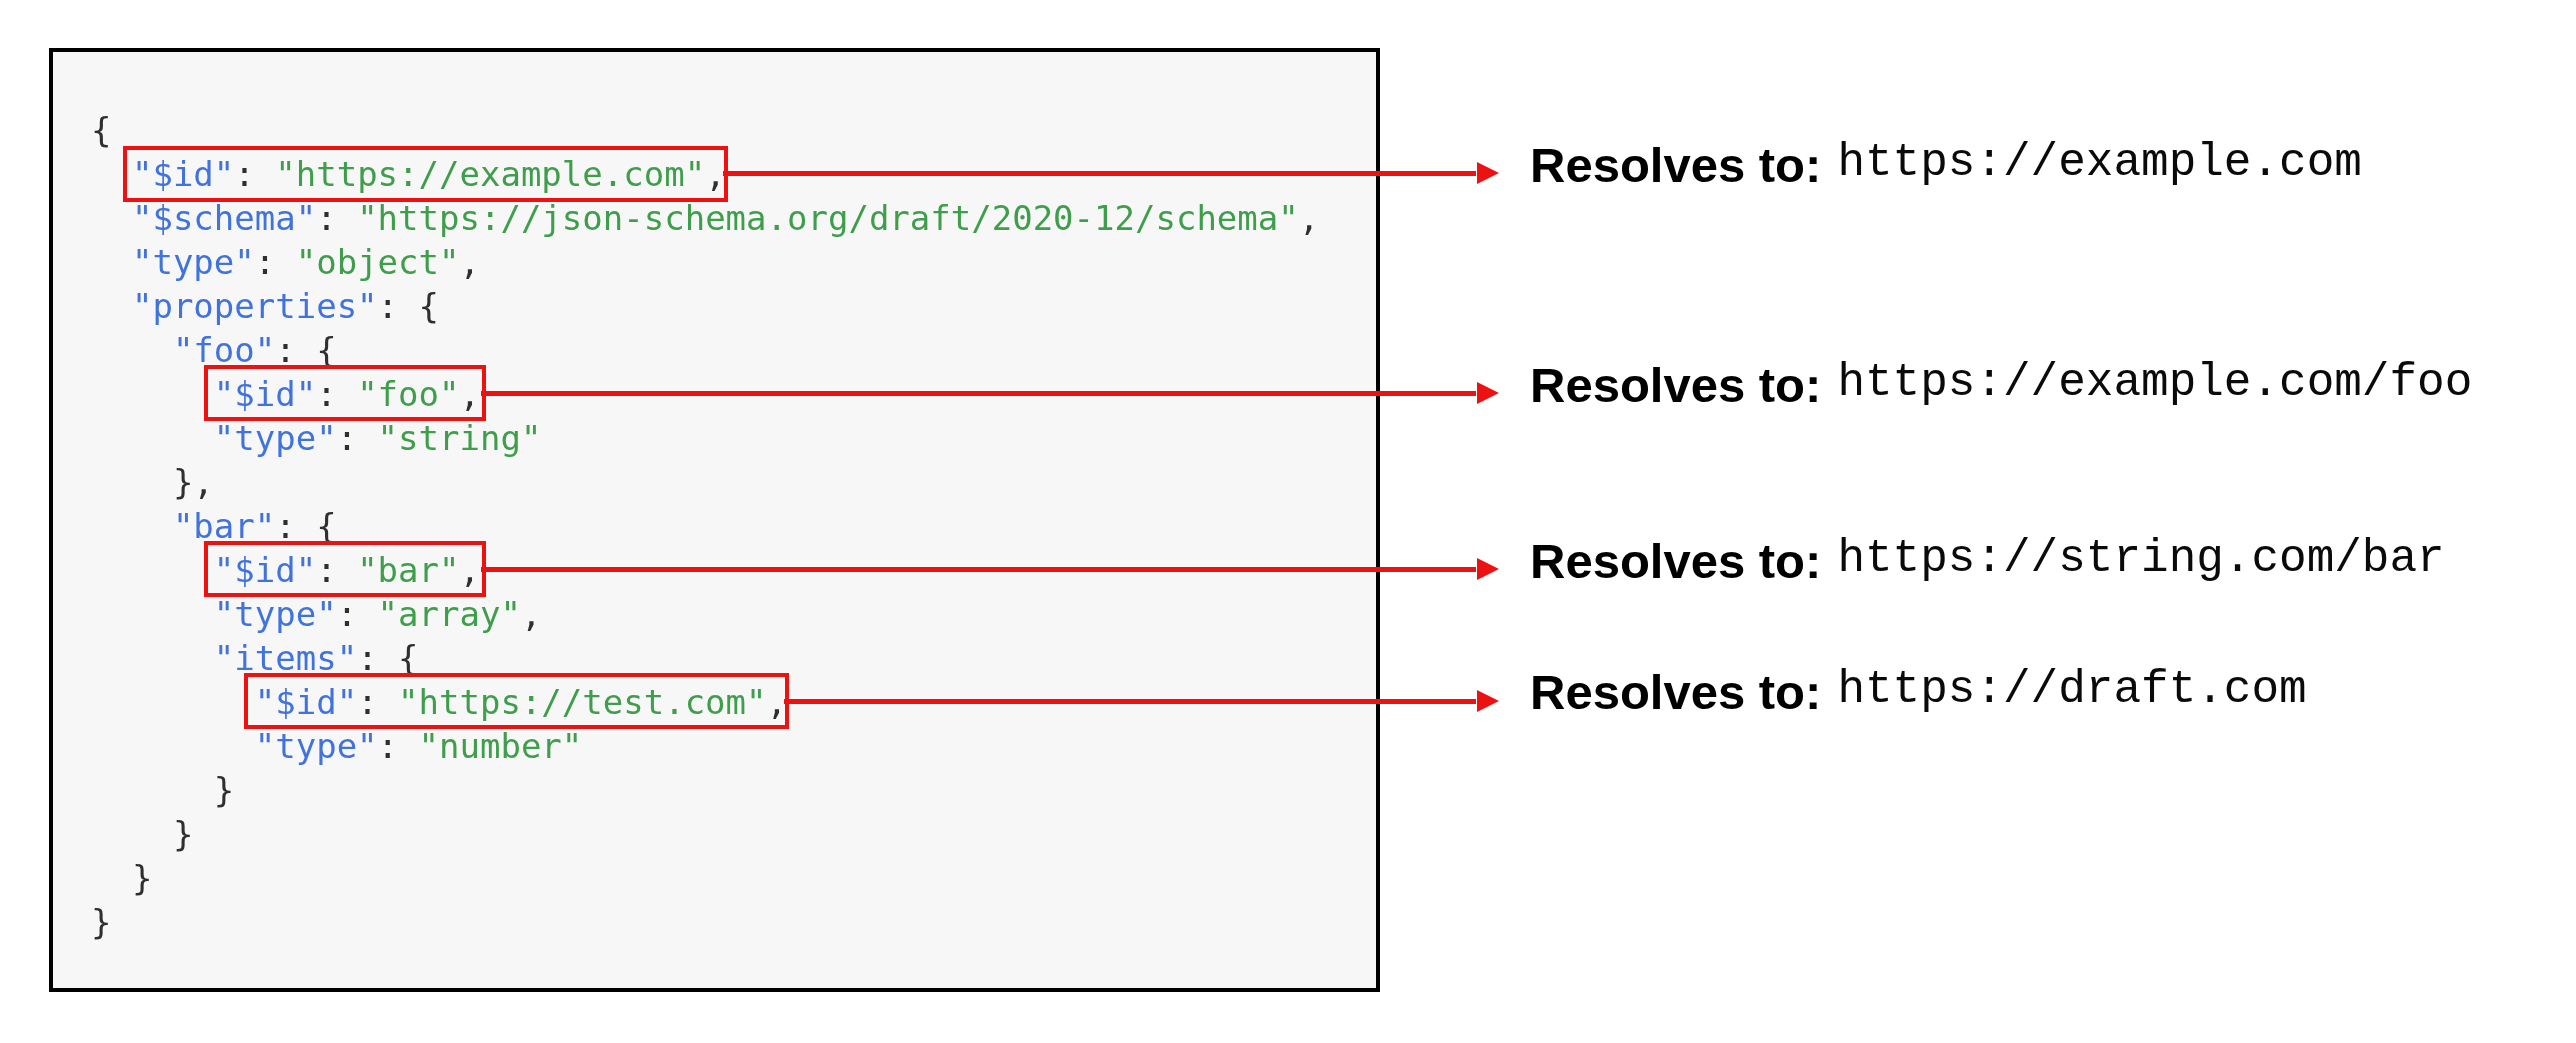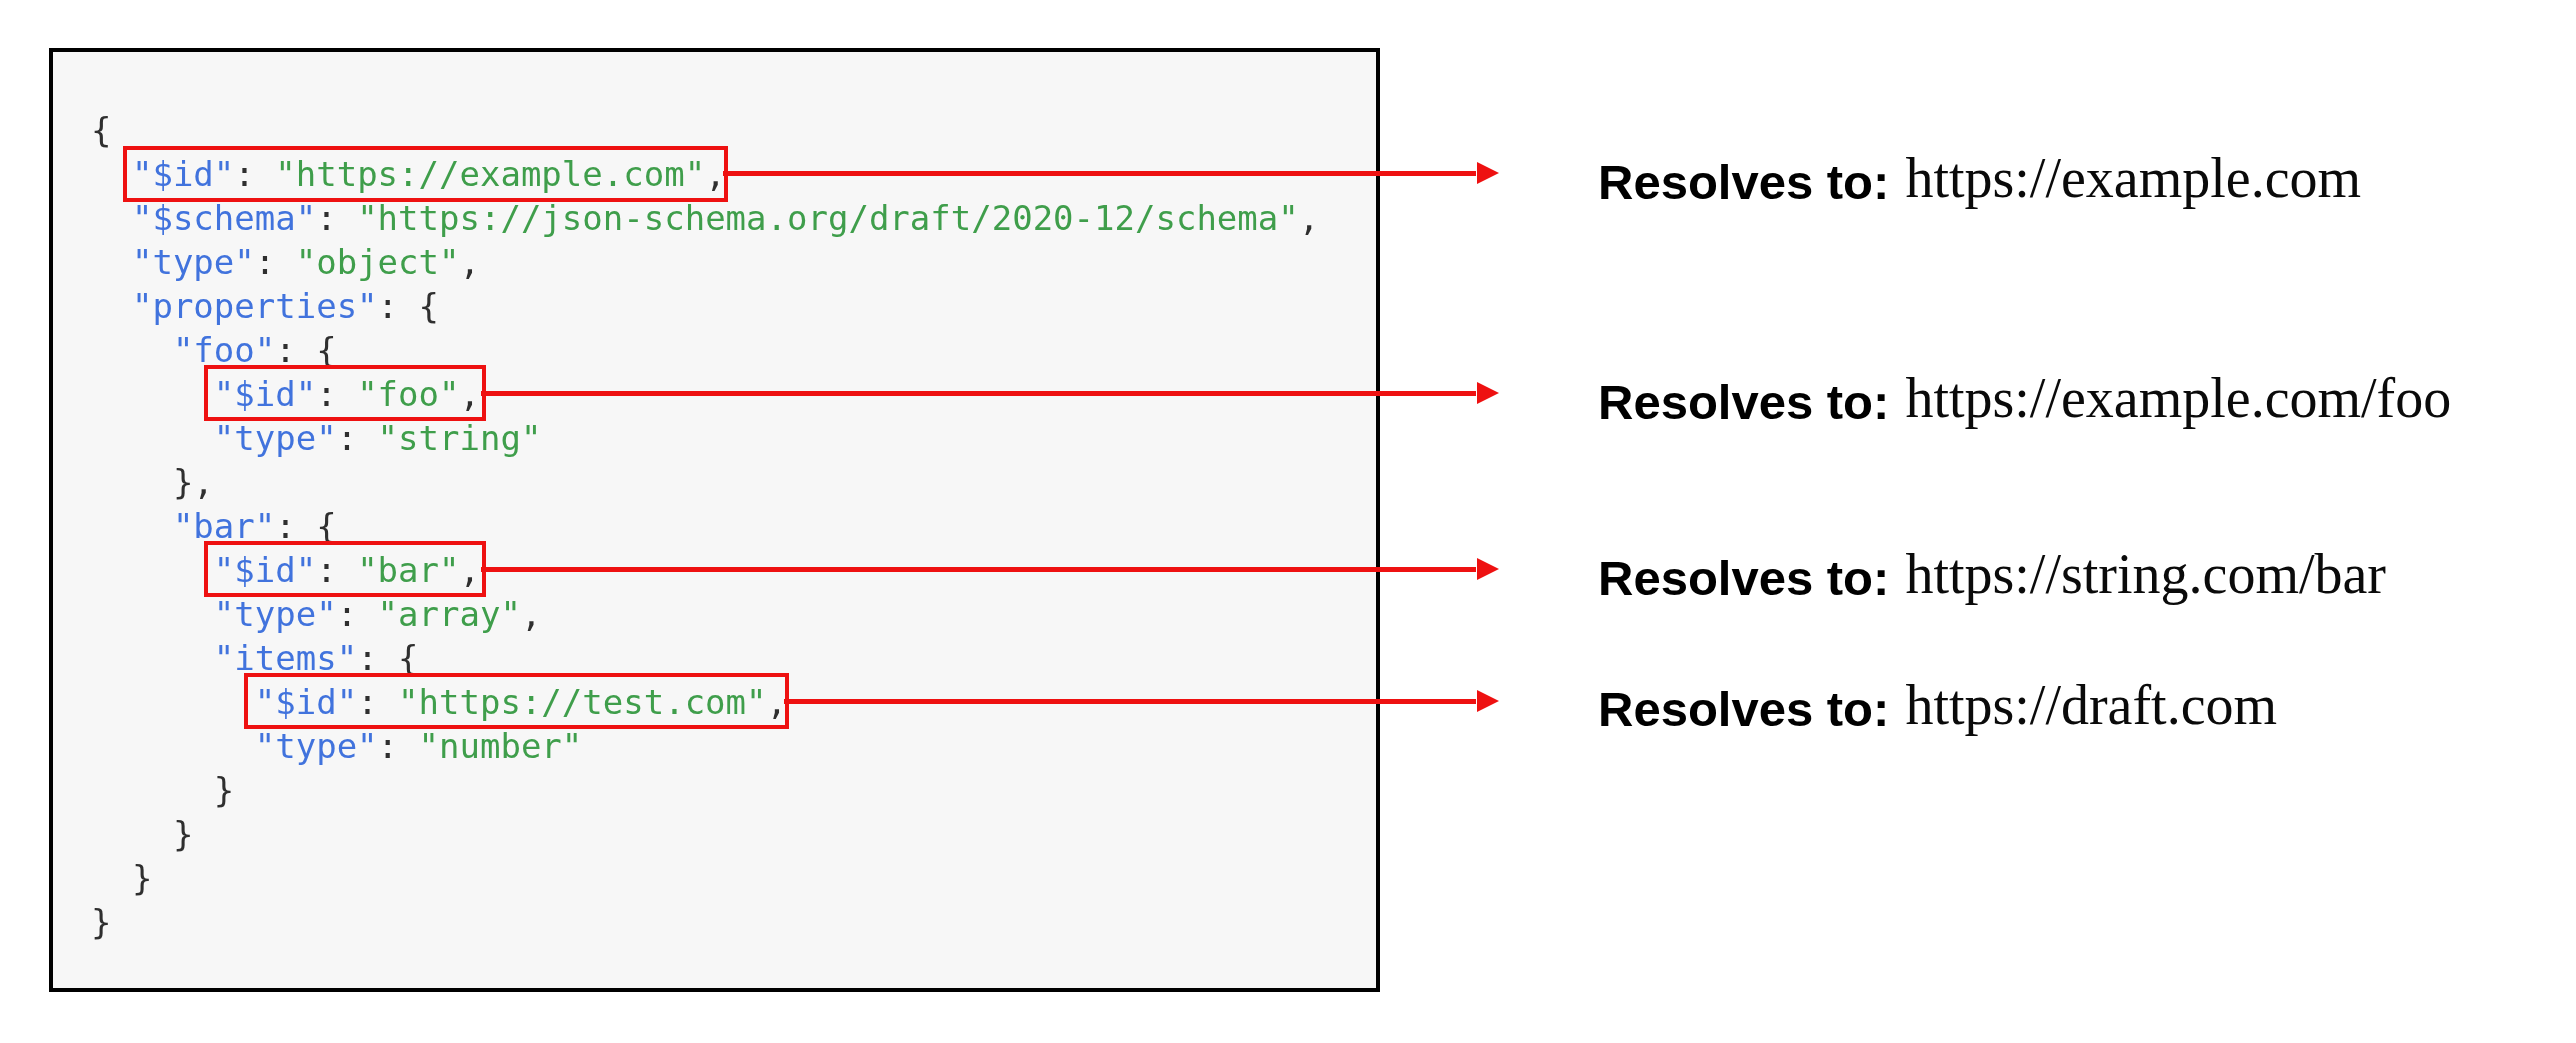--- a/index.html
+++ b/index.html
@@ -39,32 +39,32 @@
   .a4{left:784px;top:699px;width:692px;}
   .head{
     position:absolute;right:-22.6px;top:50%;transform:translateY(-50%);
     width:0;height:0;
     border-left:22.6px solid #ee1111;
     border-top:11.6px solid transparent;
     border-bottom:11.6px solid transparent;
   }
 
   
-  .ann{position:absolute;left:1598px;height:73px;display:flex;align-items:flex-end;white-space:nowrap;}
+  .ann{position:absolute;left:1530px;height:73px;display:flex;align-items:flex-start;white-space:nowrap;}
   .r1{top:137px;}
   .r2{top:357px;}
   .r3{top:533px;}
   .r4{top:664px;}
   .lbl{
     font-family:"Liberation Sans",sans-serif;font-weight:bold;
     font-size:49px;color:#000000;margin-right:16px;
   }
   .url{
-    font-family:Liberation Serif, serif;
-    font-size:56px;color:#0a0a0a;
+    font-family:Liberation Mono, monospace;
+    font-size:46px;color:#0a0a0a;
   }
 </style>
 </head>
 <body>
 
 <div class="canvas">
 
   <div class="code-box">
     <pre id="code"><div class="line"><span class="tok-p">{</span></div><div class="line"><span class="tok-p">  </span><span class="tok-k">"$id"</span><span class="tok-p">: </span><span class="tok-s">"https://example.com"</span><span class="tok-p">,</span></div><div class="line"><span class="tok-p">  </span><span class="tok-k">"$schema"</span><span class="tok-p">: </span><span class="tok-s">"https://json-schema.org/draft/2020-12/schema"</span><span class="tok-p">,</span></div><div class="line"><span class="tok-p">  </span><span class="tok-k">"type"</span><span class="tok-p">: </span><span class="tok-s">"object"</span><span class="tok-p">,</span></div><div class="line"><span class="tok-p">  </span><span class="tok-k">"properties"</span><span class="tok-p">: {</span></div><div class="line"><span class="tok-p">    </span><span class="tok-k">"foo"</span><span class="tok-p">: {</span></div><div class="line"><span class="tok-p">      </span><span class="tok-k">"$id"</span><span class="tok-p">: </span><span class="tok-s">"foo"</span><span class="tok-p">,</span></div><div class="line"><span class="tok-p">      </span><span class="tok-k">"type"</span><span class="tok-p">: </span><span class="tok-s">"string"</span></div><div class="line"><span class="tok-p">    },</span></div><div class="line"><span class="tok-p">    </span><span class="tok-k">"bar"</span><span class="tok-p">: {</span></div><div class="line"><span class="tok-p">      </span><span class="tok-k">"$id"</span><span class="tok-p">: </span><span class="tok-s">"bar"</span><span class="tok-p">,</span></div><div class="line"><span class="tok-p">      </span><span class="tok-k">"type"</span><span class="tok-p">: </span><span class="tok-s">"array"</span><span class="tok-p">,</span></div><div class="line"><span class="tok-p">      </span><span class="tok-k">"items"</span><span class="tok-p">: {</span></div><div class="line"><span class="tok-p">        </span><span class="tok-k">"$id"</span><span class="tok-p">: </span><span class="tok-s">"https://test.com"</span><span class="tok-p">,</span></div><div class="line"><span class="tok-p">        </span><span class="tok-k">"type"</span><span class="tok-p">: </span><span class="tok-s">"number"</span></div><div class="line"><span class="tok-p">      }</span></div><div class="line"><span class="tok-p">    }</span></div><div class="line"><span class="tok-p">  }</span></div><div class="line"><span class="tok-p">}</span></div></pre>
   </div>

